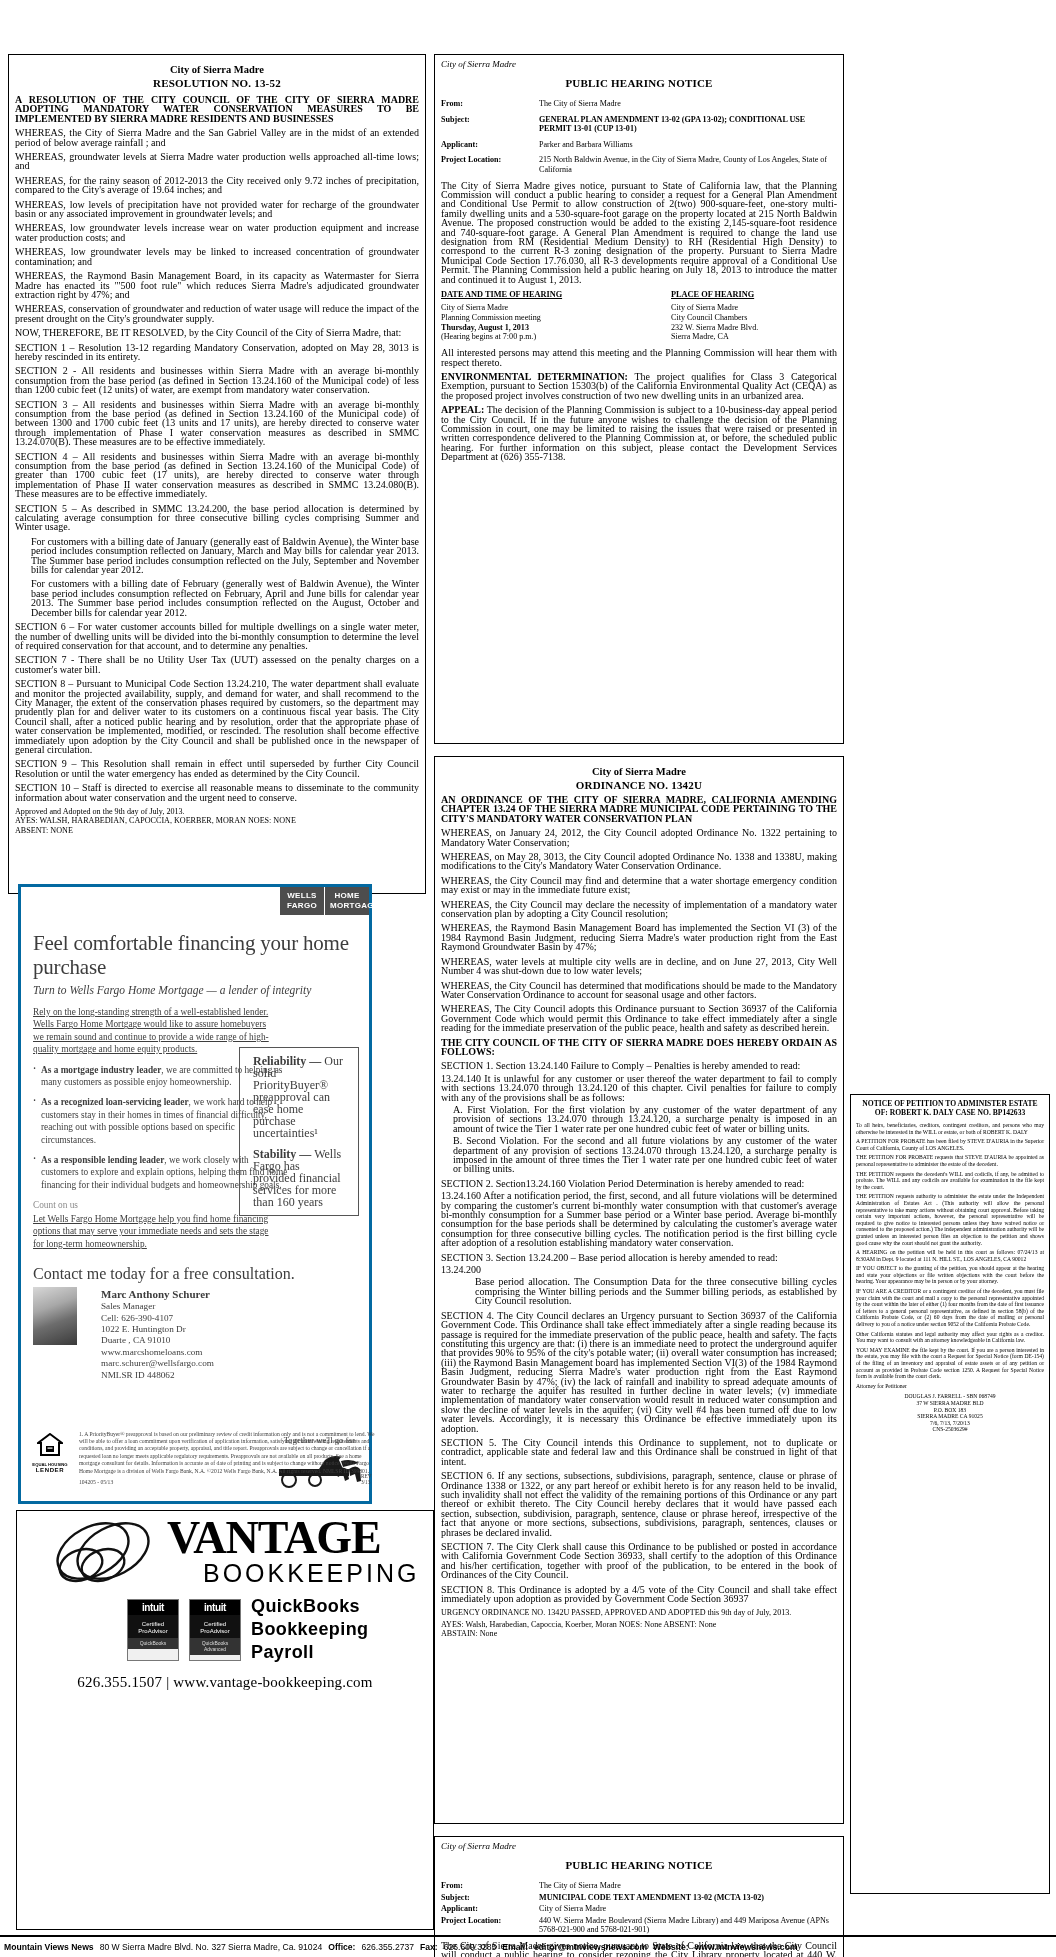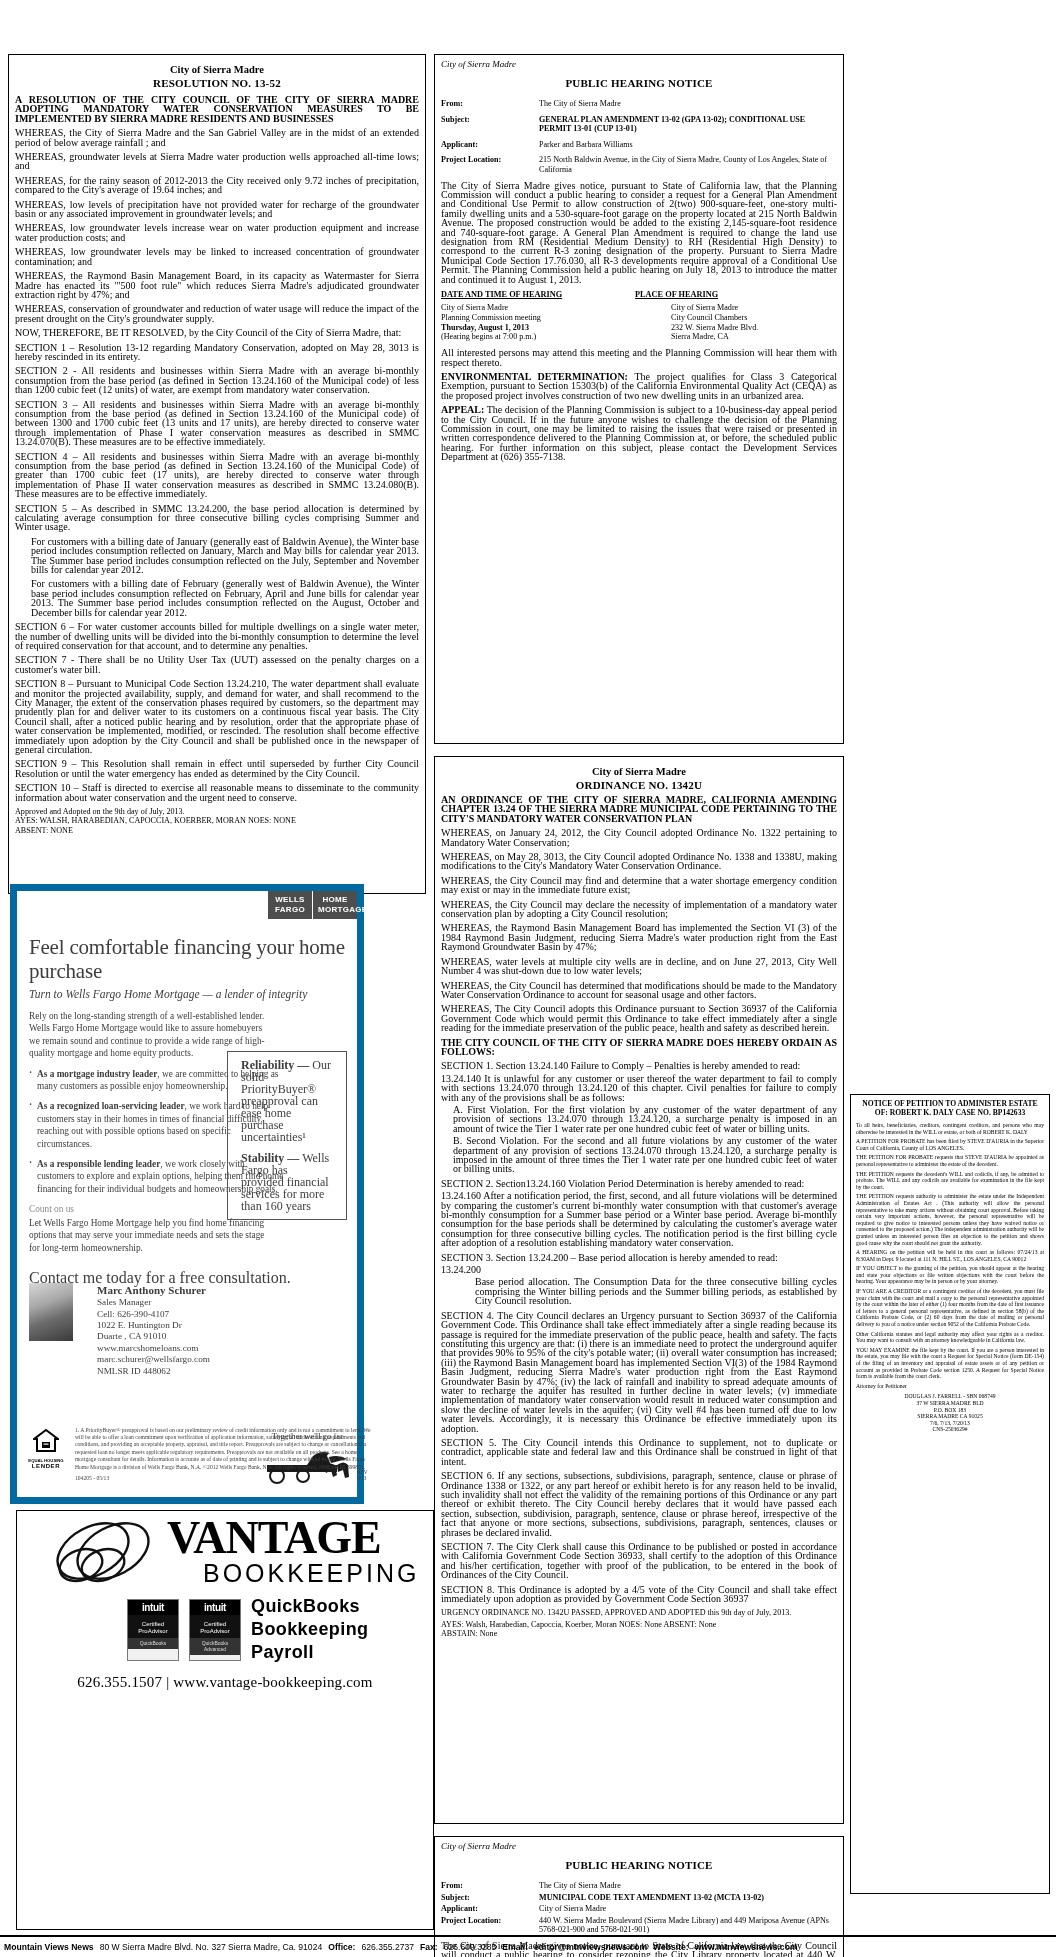--- a/index.html
+++ b/index.html
@@ -60,51 +60,51 @@
   p.j { text-align:justify; font-size:10px; line-height:9.4px; margin:0 0 5px 0; }
   p.j.tight { margin-bottom:3px; }
   p.n { text-align:left; font-size:8.1px; line-height:9.4px; margin:0 0 5px 0; }
   .b { font-weight:bold; }
 
   .kv { display:flex; font-size:8.1px; line-height:9.6px; margin-bottom:6px; }
   .kv .k { width:98px; font-weight:bold; flex:0 0 98px; }
   .kv .v { flex:1; }
 
   .two-col-head { display:flex; font-size:8.3px; font-weight:bold; margin:6px 0 4px; }
-  .two-col-head .a { width:194px; text-decoration:underline; }
+  .two-col-head .a { width:230px; text-decoration:underline; }
   .two-col-head .b2 { flex:1; text-decoration:underline; }
   .two-col-body { display:flex; font-size:8.1px; line-height:9.8px; margin-bottom:6px; }
   .two-col-body .a { width:230px; }
   .two-col-body .b2 { flex:1; }
 
   
   .wf-ad {
-    position:absolute; left:2px; width:354px;
-    border:7px solid #0369a1; background:#fff;
+    position:absolute; left:10px; width:354px;
+    border:3px solid #0369a1; background:#fff;
     font-family:"Liberation Serif", serif;
   }
   .wf-logo {
     position:absolute; right:0px; top:0px;
     display:flex; gap:1px;
   }
   .wf-logo .blk {
     background:#4d4d4d; color:#fff; font-family:"Liberation Sans", sans-serif;
     font-weight:bold; font-size:8px; line-height:10px;
     padding:4px 5px; width:44px; text-align:center; letter-spacing:0.3px;
   }
   .wf-head {
     font-size:21px; line-height:24px; color:#3d3d3d; font-weight:400;
     margin:44px 0 0 12px; letter-spacing:-0.2px;
   }
   .wf-sub {
     font-size:11.5px; font-style:italic; color:#3d3d3d;
     margin:5px 0 10px 12px;
   }
   .wf-body { margin-left:12px; width:255px; font-size:9.3px; line-height:12.4px; color:#3d3d3d; }
-  .wf-body p { margin:0 12px 8px 0; }
+  .wf-body p { margin:0 12px 8px 0;text-decoration:underline; }
   .wf-body ul { list-style:none; margin:0 0 8px 0; padding:0; }
   .wf-body li { margin:0 0 8px 0; padding-left:8px; position:relative; }
   .wf-body li:before { content:"·"; position:absolute; left:0; top:-1px; font-weight:bold; }
   .wf-count { color:#8b8b8b; font-size:9.3px; margin:0 0 1px 0; }
   .wf-contact {
     font-size:16px; color:#3d3d3d; margin:14px 0 10px 12px; line-height:20px;
   }
   .wf-box {
     position:absolute; right:10px; top:160px; width:120px;
     border:1px solid #555; padding:7px 13px; font-size:12px; line-height:12px; color:#3d3d3d;

